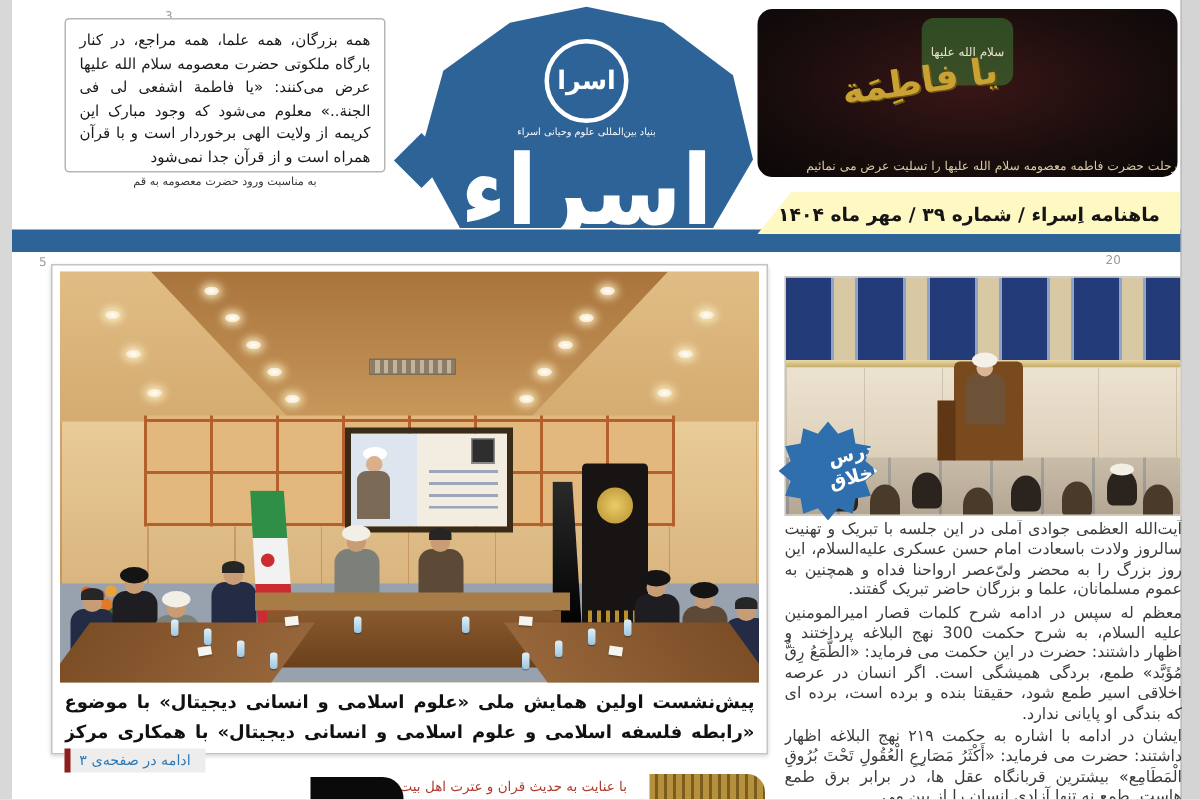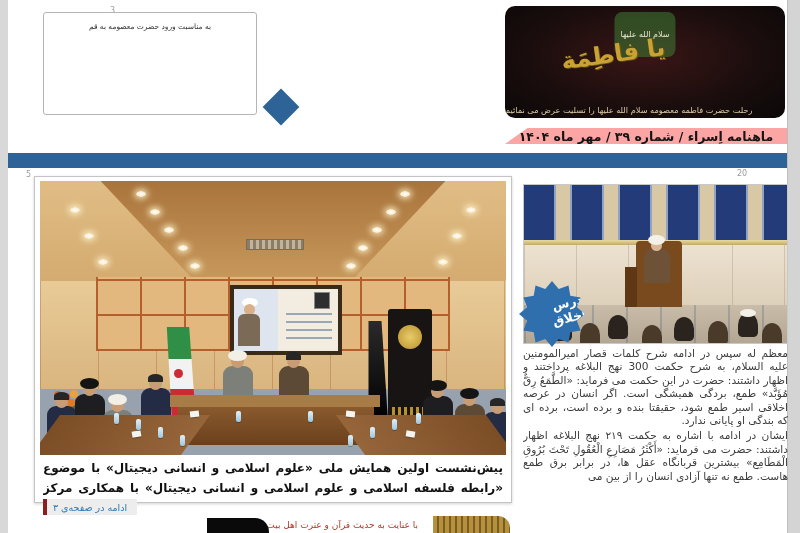--- a/index.html
+++ b/index.html
@@ -22,23 +22,23 @@
   #logo .emblem{position:absolute;left:50%;top:26px;transform:translateX(-50%);width:50px;height:50px;border:3px solid #fff;border-radius:50%;display:flex;align-items:center;justify-content:center;color:#fff;font-size:17px;font-weight:bold;}
   #logo .tagline{position:absolute;left:0;right:0;top:84px;text-align:center;color:#fff;font-size:6.5px;}
   #logo .wordmark{position:absolute;left:0;right:0;bottom:-6px;text-align:center;color:#fff;font-size:60px;font-weight:bold;line-height:1;transform:scaleY(1.08);}
 
   #blue-bar{left:8px;top:153px;width:779px;height:15px;background:#2d6397;}
 
   #memorial{left:505px;top:6px;width:280px;height:112px;border-radius:10px;background:radial-gradient(ellipse at 50% 45%,#3a1616 0%,#1a0d0d 60%,#0b0808 100%);overflow:hidden;}
   #memorial .medallion{position:absolute;left:50%;top:6px;transform:translateX(-50%);color:#e8e3d0;font-size:8px;background:rgba(62,125,53,.55);border-radius:8px;padding:18px 6px;}
   #memorial .cal-main{position:absolute;left:0;right:0;top:18px;text-align:center;font-size:44px;font-weight:bold;color:#3e7d35;text-shadow:1px 1px 0 #244e1e;line-height:1;}
   #memorial .cal-lead{position:absolute;left:56px;top:34px;font-size:24px;font-weight:bold;color:#c9a233;transform:rotate(-8deg);text-shadow:1px 1px 0 #6e5714;}
-  #memorial .condolence{position:absolute;left:0;right:0;bottom:3px;text-align:left;color:#d9c9a0;font-size:8.2px;direction:rtl;}
-
-  #issue-bar{left:505px;top:128px;width:282px;height:16px;background:#fca5a5;clip-path:polygon(8% 0,100% 0,100% 100%,0 100%);display:flex;align-items:center;justify-content:center;direction:rtl;font-size:12.5px;font-weight:bold;color:#151515;}
+  #memorial .condolence{position:absolute;left:10px;right:0;bottom:3px;text-align:right;color:#d9c9a0;font-size:8.2px;direction:rtl;}
+
+  #issue-bar{left:505px;top:128px;width:282px;height:28px;background:#fef9c3;clip-path:polygon(8% 0,100% 0,100% 100%,0 100%);display:flex;align-items:center;justify-content:center;direction:rtl;font-size:12.5px;font-weight:bold;color:#151515;}
 
   
   #main-box{left:34px;top:176px;width:478px;height:327px;background:#fff;border:1px solid #c4c4c4;box-shadow:0 1px 3px rgba(0,0,0,.18);box-sizing:border-box;}
   #main-caption{position:absolute;left:8px;right:8px;top:282px;height:42px;overflow:hidden;direction:rtl;font-size:12px;line-height:19.5px;font-weight:bold;color:#111;text-align:justify;}
   #continue-chip{left:43px;top:499px;width:94px;height:16px;background:#ededed;display:flex;align-items:center;justify-content:center;direction:rtl;font-size:9.5px;color:#2d79b5;}
   #continue-chip::before{content:"";position:absolute;left:0;top:0;bottom:0;width:4px;background:#8e1e1e;}
 
   
   #photo-main{left:5px;top:4px;width:466px;height:274px;background:#e6cfa0;overflow:hidden;position:absolute;}
   .pm-ceil{position:absolute;left:0;top:0;width:466px;height:110px;background:linear-gradient(#e0bd85,#d3a96e);}
@@ -104,24 +104,30 @@
 </style>
 </head>
 <body>
 
 <div id="canvas">
   <div class="abs" id="page"></div>
   <div class="abs" id="right-margin"></div>
 
   <div class="abs marker" style="left:110px;top:6px;">3</div>
   <div class="abs" id="quote-box">
+    <p class="q">همه بزرگان، همه علما، همه مراجع، در کنار بارگاه ملکوتی حضرت معصومه سلام الله علیها عرض می‌کنند: «یا فاطمة اشفعی لی فی الجنة..» معلوم می‌شود که وجود مبارک این کریمه از ولایت الهی برخوردار است و با قرآن همراه است و از قرآن جدا نمی‌شود</p>
     <div class="src">به مناسبت ورود حضرت معصومه به قم</div>
   </div>
 
   <div class="abs" id="logo-diamond"></div>
+  <div class="abs" id="logo">
+    <div class="emblem">اسرا</div>
+    <div class="tagline">بنیاد بین‌المللی علوم وحیانی اسراء</div>
+    <div class="wordmark">اسراء</div>
+  </div>
   <div class="abs" id="blue-bar"></div>
 
   <div class="abs" id="memorial">
     <div class="medallion">سلام الله علیها</div>
     <div class="cal-lead">یا فاطِمَة</div>
     <div class="condolence">رحلت حضرت فاطمه معصومه سلام الله علیها را تسلیت عرض می نمائیم</div>
   </div>
   <div class="abs" id="issue-bar">ماهنامه اِسراء / شماره ۳۹ / مهر ماه ۱۴۰۴</div>
 
   <div class="abs marker" style="left:26px;top:170px;">5</div>
@@ -250,20 +256,21 @@
     <i class="aud" style="left:150px;top:132px;"></i>
     <i class="aud b" style="left:184px;top:136px;"></i>
     <i class="aud" style="left:214px;top:128px;"></i>
     <i class="aud-t" style="left:216px;top:124px;"></i>
     <i class="aud b" style="left:238px;top:138px;"></i>
   </div>
   <div class="abs" id="badge">
     <span>درس اخلاق</span>
   </div>
   <div class="abs" id="ethics-text">
+    <p>آیت‌الله العظمی جوادی آملی در این جلسه با تبریک و تهنیت سالروز ولادت باسعادت امام حسن عسکری علیه‌السلام، این روز بزرگ را به محضر ولیّ‌عصر ارواحنا فداه و همچنین به عموم مسلمانان، علما و بزرگان حاضر تبریک گفتند.</p>
     <p>معظم له سپس در ادامه شرح کلمات قصار امیرالمومنین علیه السلام، به شرح حکمت 300 نهج البلاغه پرداختند و اظهار داشتند: حضرت در این حکمت می فرماید: «الطَّمَعُ رِقٌّ مُؤَبَّد» طمع، بردگی همیشگی است. اگر انسان در عرصه اخلاقی اسیر طمع شود، حقیقتا بنده و برده است، برده ای که بندگی او پایانی ندارد.</p>
     <p>ایشان در ادامه با اشاره به حکمت ۲۱۹ نهج البلاغه اظهار داشتند: حضرت می فرماید: «أَکْثَرُ مَصَارِعِ الْعُقُولِ تَحْتَ بُرُوقِ الْمَطَامِع» بیشترین قربانگاه عقل ها، در برابر برق طمع هاست. طمع نه تنها آزادی انسان را از بین می</p>
   </div>
 
   <div class="abs" id="teaser-black"></div>
   <div class="abs" id="teaser-text">با عنایت به حدیث قرآن و عترت اهل بیت علیهم السلام، در</div>
   <div class="abs" id="teaser-gold"></div>
 </div>
 
 </body></html>

